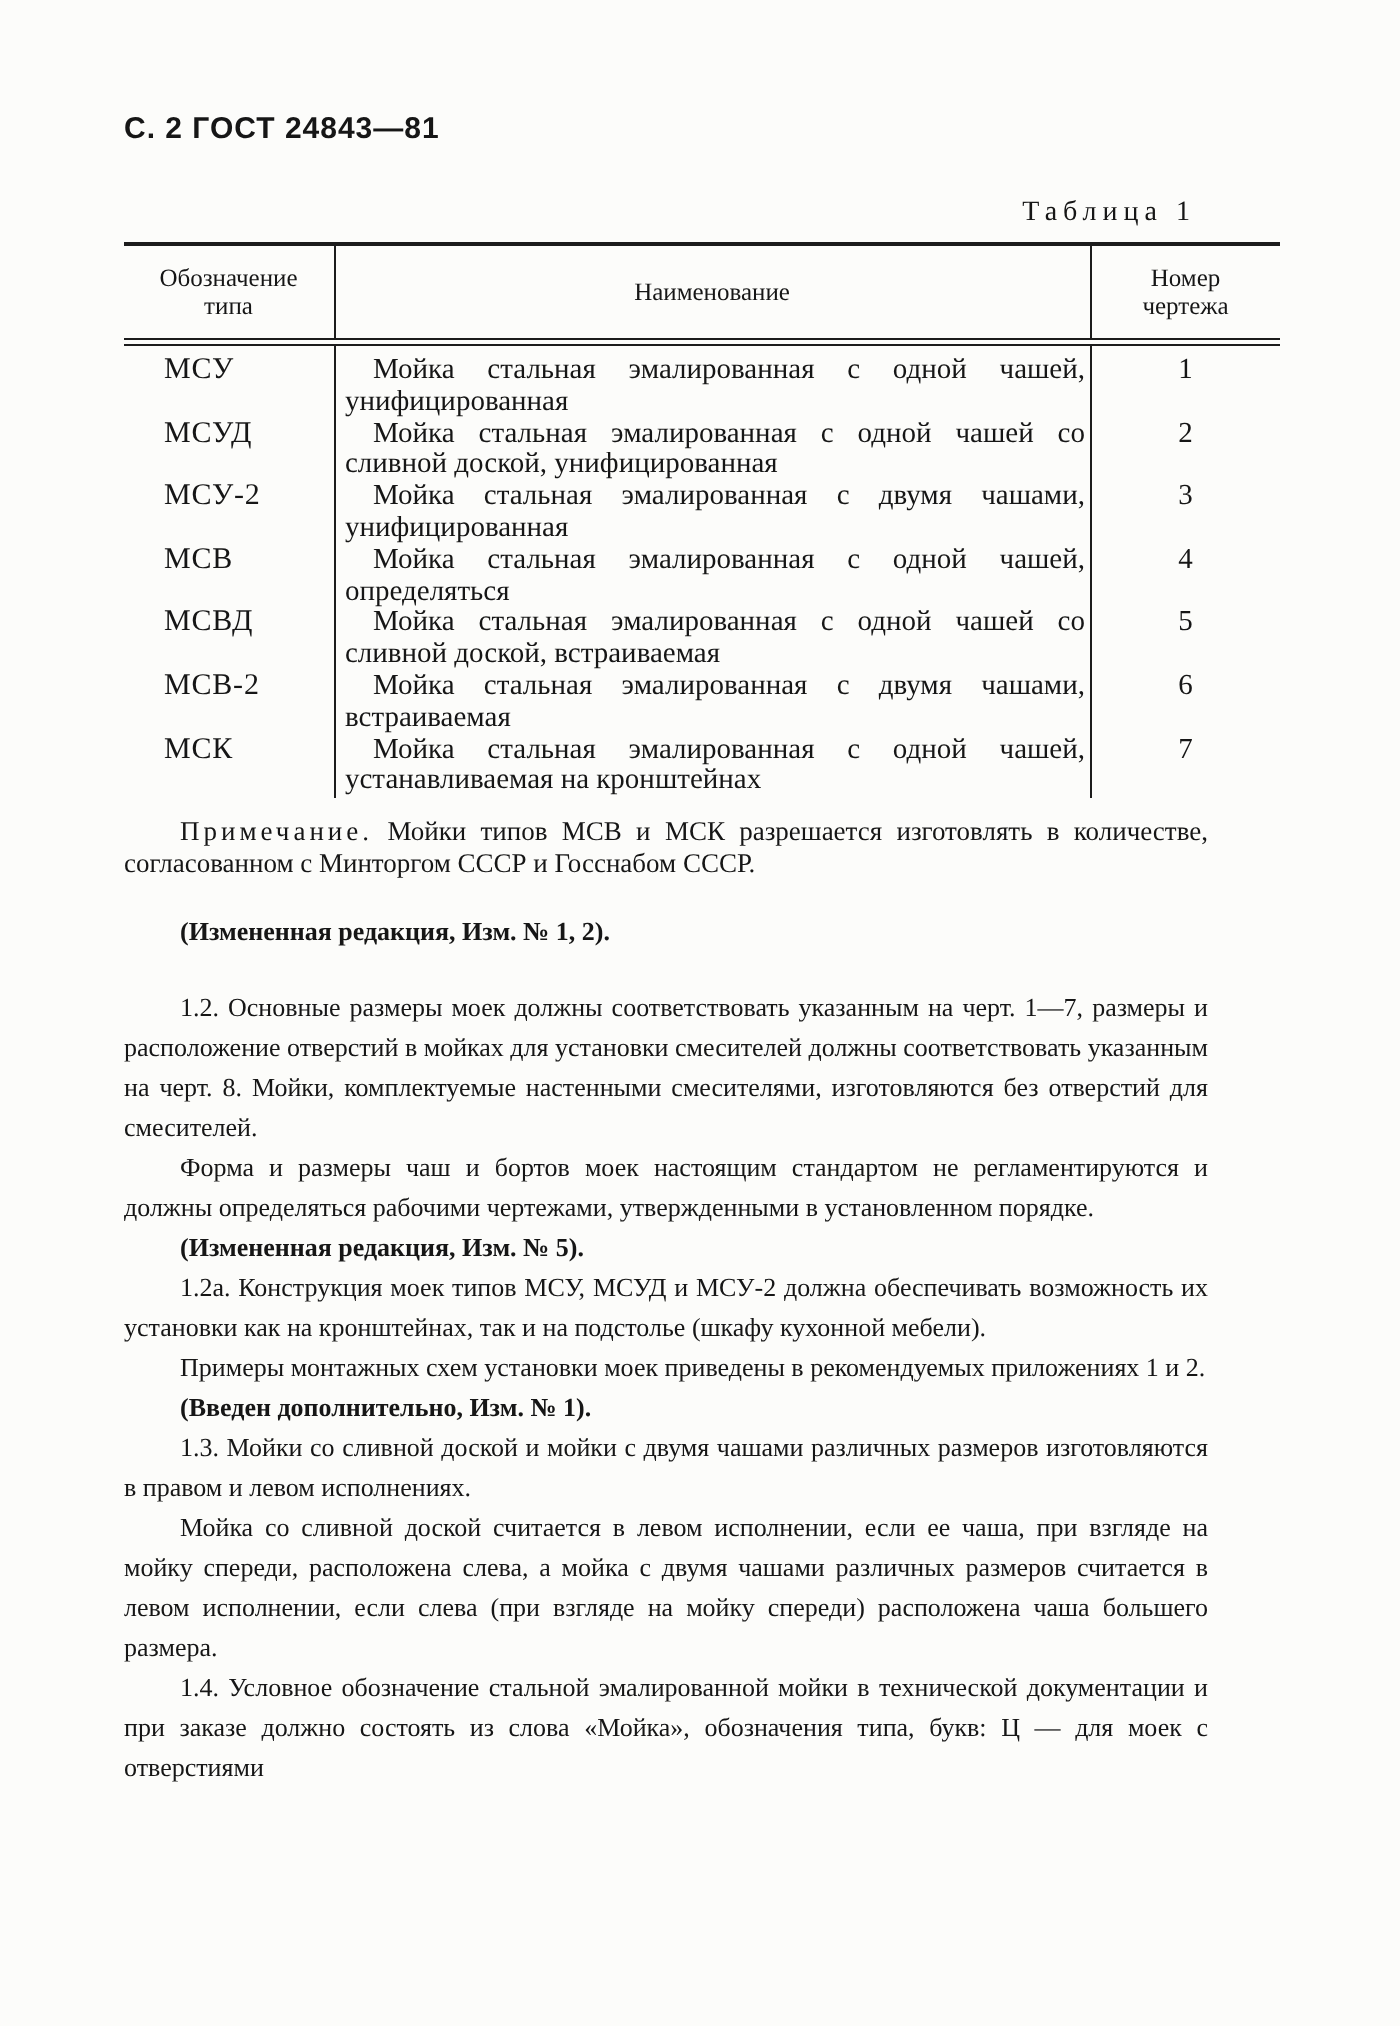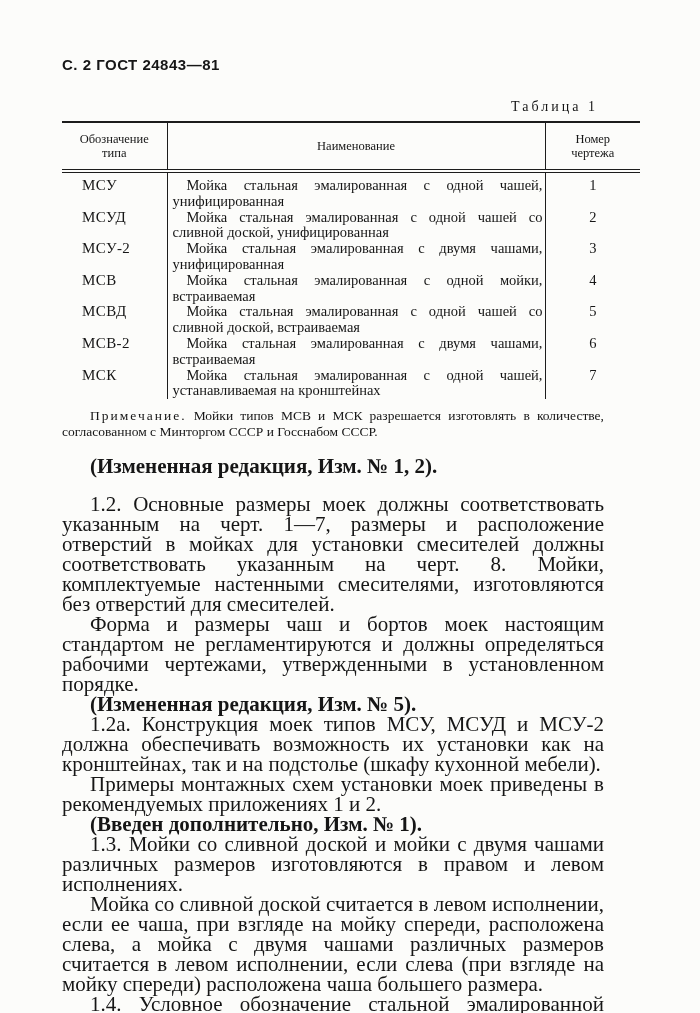--- a/index.html
+++ b/index.html
@@ -63,21 +63,21 @@
     margin: 9px 0 0 0;
     font-size: 13.5px;
     line-height: 15.5px;
     text-align: justify;
   }
   .note .note-label { letter-spacing: 2px; }
   .note .note-indent { display: inline-block; width: 28px; }
   .body-text { margin-top: 0; }
   .body-text p {
     margin: 0;
-    font-size: 21px;
+    font-size: 13px;
     line-height: 20px;
     text-align: justify;
     text-indent: 28px;
   }
   p.em { font-weight: bold; }
   p.gap-top { margin-top: 17px; }
   p.gap-bottom { margin-bottom: 18px; }
 </style>
 </head>
 <body>
@@ -112,21 +112,21 @@
         <td class="cell-name sep">Мойка стальная эмалированная с одной чашей со сливной доской, унифицированная</td>
         <td class="cell-num">2</td>
       </tr>
       <tr>
         <td class="cell-type sep">МСУ-2</td>
         <td class="cell-name sep">Мойка стальная эмалированная с двумя чашами, унифицированная</td>
         <td class="cell-num">3</td>
       </tr>
       <tr>
         <td class="cell-type sep">МСВ</td>
-        <td class="cell-name sep">Мойка стальная эмалированная с одной мойки, встраиваемая</td>
+        <td class="cell-name sep">Мойка стальная эмалированная с одной чашей, определяться</td>
         <td class="cell-num">4</td>
       </tr>
       <tr>
         <td class="cell-type sep">МСВД</td>
         <td class="cell-name sep">Мойка стальная эмалированная с одной чашей со сливной доской, встраиваемая</td>
         <td class="cell-num">5</td>
       </tr>
       <tr>
         <td class="cell-type sep">МСВ-2</td>
         <td class="cell-name sep">Мойка стальная эмалированная с двумя чашами, встраиваемая</td>

